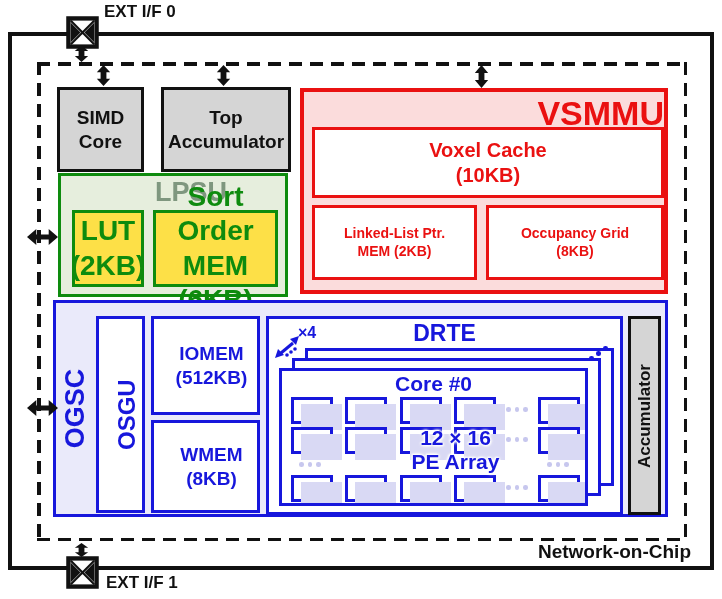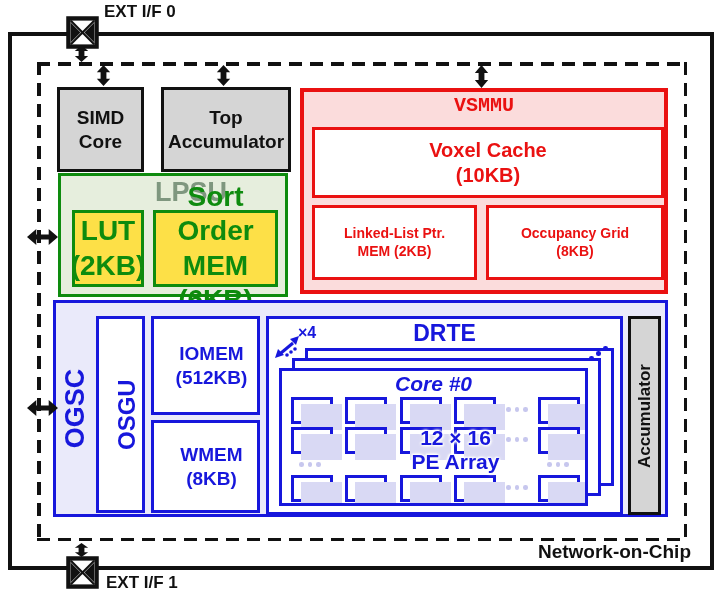--- a/index.html
+++ b/index.html
@@ -32,21 +32,21 @@
   
   .dashed{left:37px;top:62px;width:650px;height:479px;}
   .dash-h{position:absolute;left:0;right:0;height:3.5px;
     background:repeating-linear-gradient(90deg,var(--black) 0 13px,transparent 13px 21px);}
   .dash-v{position:absolute;top:0;bottom:0;width:3.5px;
     background:repeating-linear-gradient(180deg,var(--black) 0 13px,transparent 13px 21px);}
   
   .graybox{border:3.5px solid var(--black);background:var(--gray);font-size:19px;}
   
   .vsmmu{left:300px;top:88px;width:368px;height:206px;border:4px solid var(--red);background:var(--pink);}
-  .vsmmu-title{left:0;right:0;top:2px;height:36px;font-size:20px;color:var(--red);text-align:center;font-family:Liberation Mono, monospace;}
+  .vsmmu-title{left:0;right:0;top:2px;height:36px;font-size:34px;color:var(--red);text-align:right;}
   .redbox{border:3.5px solid var(--red);background:#fff;color:var(--red);font-size:20px;}
   .redbox.small{font-size:14px;}
   
   .lpsu{left:58px;top:173px;width:230px;height:124px;border:3.5px solid var(--green);background:var(--lgreen);}
   .lpsu-title{left:0;right:0;top:1px;height:36px;font-size:27px;color:var(--gtitle);text-align:center;padding-left:36px;}
   .greenbox{border:3.5px solid var(--green);background:#fde047;color:var(--green);font-size:28px;}
   
   .ogsc{left:53px;top:300px;width:615px;height:217px;border:3.5px solid var(--blue);background:var(--lav);}
   .bluebox{border:3px solid var(--blue);background:#fff;color:var(--blue);font-size:19px;padding-left:12px;}
   .vtext{transform:rotate(-90deg);white-space:nowrap;}
@@ -56,21 +56,21 @@
   .wmem{left:95px;top:117px;width:109px;height:93px;}
   .drte{left:210px;top:13px;width:357px;height:199px;border:3px solid var(--blue);background:#fff;}
   .drte-title{left:0;right:0;top:1px;font-size:23px;color:var(--blue);text-align:center;position:absolute;}
   .accum{left:572px;top:13px;width:33px;height:199px;border:3px solid var(--black);background:var(--gray);
     display:flex;align-items:center;justify-content:center;color:var(--black);font-size:17px;}
   .x4-label{left:29px;top:5px;font-size:16px;color:var(--blue);position:absolute;}
   .card{position:absolute;width:309px;height:138px;border:3px solid var(--blue);background:#fff;}
   .card3{left:36px;top:29px;}
   .card2{left:23px;top:39px;}
   .cardf{left:10px;top:49px;overflow:hidden;}
-  .core-title{position:absolute;left:0;right:0;top:1px;text-align:center;font-size:21px;color:var(--blue);font-style:italic;}
+  .core-title{position:absolute;left:0;right:0;top:1px;text-align:center;font-size:21px;color:var(--blue);}
   .stack-dot{position:absolute;width:4.5px;height:4.5px;border-radius:50%;background:var(--blue);}
   
   .pe{position:absolute;width:42px;height:27px;}
   .pe::before{content:"";position:absolute;inset:0;border:3px solid var(--blue);background:#fff;}
   .pe::after{content:"";position:absolute;left:10px;top:7px;width:41px;height:26px;background:var(--pefill);}
   .dots{position:absolute;display:flex;gap:4px;align-items:center;z-index:4;}
   .dots i{width:4.5px;height:4.5px;border-radius:50%;background:var(--pedot);}
   .pe-label{position:absolute;left:0;right:0;top:55px;text-align:center;font-size:21px;line-height:24px;
     color:var(--blue);z-index:5;white-space:pre-line;
     text-shadow:0 0 3px #fff,0 0 3px #fff,0 0 5px #fff,1px 1px 2px #fff,-1px -1px 2px #fff;margin-left:44px;}

